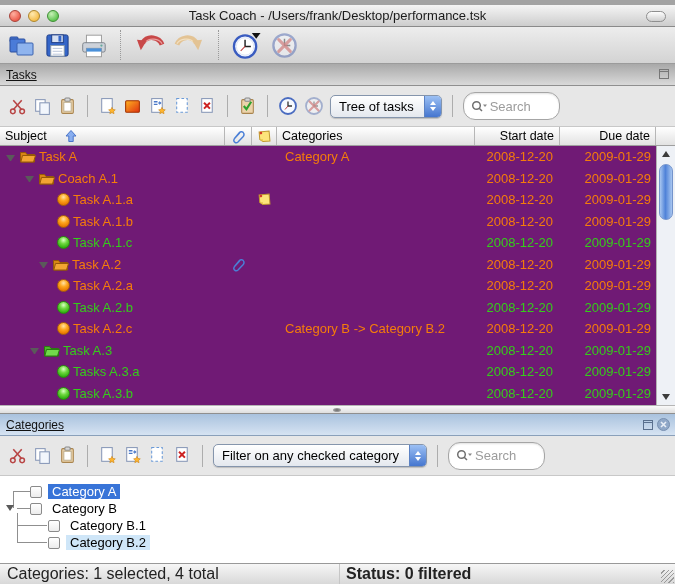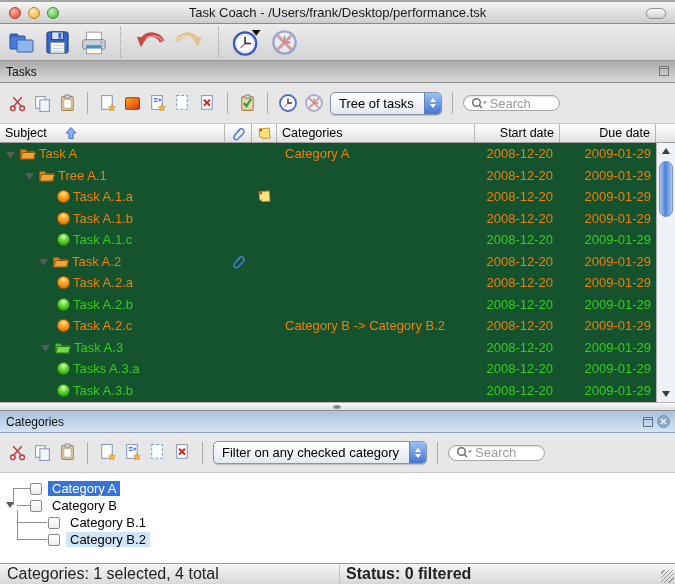--- a/index.html
+++ b/index.html
@@ -1,70 +1,70 @@
 <!DOCTYPE html>
 <html style="--orange: #f57d0a; --green: #35cd1a; --selblue: #3874d8; --hlblue: #cfe6f8;"><head>
 <meta charset="utf-8">
 <style>
   html,body{margin:0;padding:0;}
   body{width:675px;height:584px;overflow:hidden;font-family:"Liberation Sans",sans-serif;background:#e6e6e6;}
   *{box-sizing:border-box;}
-  .window{width:675px;height:584px;display:flex;flex-direction:column;border-top:2px solid #a3a3a3;}
+  .window{width:675px;height:584px;display:flex;flex-direction:column;border-top:5px solid #a3a3a3;}
 
   
   .titlebar{height:22px;flex:0 0 22px;background:linear-gradient(#f5f5f5,#cdcdcd);border-bottom:1px solid #8a8a8a;position:relative;display:flex;align-items:center;justify-content:center;}
   .tl{position:absolute;left:9px;top:5px;display:flex;gap:7px;}
   .tl span{width:12px;height:12px;border-radius:50%;display:inline-block;}
   .tl .r{background:radial-gradient(circle at 35% 30%,#ffb0a0,#ec5f50 70%);border:1px solid #a84138;}
   .tl .y{background:radial-gradient(circle at 35% 30%,#ffe9b0,#f5bf4f 70%);border:1px solid #ad862d;}
   .tl .g{background:radial-gradient(circle at 35% 30%,#c8f0b8,#62c654 70%);border:1px solid #3e8f34;}
   .title-text{font-size:13px;color:#1b1b1b;}
   .pill{position:absolute;right:9px;top:6px;width:20px;height:11px;border-radius:6px;border:1px solid#8f8f8f;background:linear-gradient(#fefefe,#cfcfcf);}
 
   
   .main-tb{height:37px;flex:0 0 37px;background:linear-gradient(#ededed,#d3d3d3);border-bottom:1px solid #9b9b9b;display:flex;align-items:center;padding-left:7px;gap:7px;}
   .dsep{width:0;height:30px;border-left:1px dotted #9a9a9a;margin:0 5px;}
   .tbtn{display:inline-flex;align-items:center;justify-content:center;cursor:default;}
   .tbtn.disabled{filter:grayscale(.2);}
   .icn{display:inline-flex;align-items:center;justify-content:center;}
 
   .p-head{height:22px;flex:0 0 22px;background:linear-gradient(#a9a9a9,#d9d9d9);border-bottom:1px solid #8f8f8f;display:flex;align-items:center;padding:0 6px;position:relative;}
   .p-head.blue{background:linear-gradient(#a9c2de,#d6e3f2);border-bottom:1px solid #8aa0ba;}
-  .p-title{font-size:12px;color:#111;}
+  .p-title{font-size:12px;color:#111;text-decoration:underline;}
   .p-head-btns{position:absolute;right:5px;top:4px;display:flex;gap:3px;align-items:center;}
 
   .p-tb{background:#e7e7e7;display:flex;align-items:center;padding-left:8px;gap:6px;border-bottom:1px solid #c8c8c8;}
   .p-tb.tasks{height:41px;flex:0 0 41px;}
   .p-tb.cats{height:40px;flex:0 0 40px;}
   .sep{width:1px;height:22px;background:#adadad;margin:0 4px;flex:0 0 1px;}
 
   .popup{display:inline-flex;align-items:center;height:23px;border:1px solid #8595ac;border-radius:5px;background:linear-gradient(#ffffff,#e4e8ee);box-shadow:0 1px 1px rgba(0,0,0,.18);overflow:hidden;}
   .popup .lbl{padding:0 10px 0 8px;font-size:13px;color:#000;white-space:nowrap;}
   .pop-cap{width:17px;align-self:stretch;background:linear-gradient(#9cc0f4,#4576cf);border-left:1px solid #5b82c4;display:flex;flex-direction:column;align-items:center;justify-content:center;gap:2px;}
   .pop-cap i{width:0;height:0;border-left:3.5px solid transparent;border-right:3.5px solid transparent;display:block;}
   .pop-cap .up{border-bottom:4px solid #fff;}
   .pop-cap .dn{border-top:4px solid #fff;}
 
-  .search{display:inline-flex;align-items:center;height:16px;border:1px solid #a5a5a5;border-radius:12px;background:#fff;padding:0 6px 0 7px;width:97px;flex:0 0 97px;box-shadow:inset 0 1px 2px rgba(0,0,0,.12);}
+  .search{display:inline-flex;align-items:center;height:28px;border:1px solid #a5a5a5;border-radius:12px;background:#fff;padding:0 6px 0 7px;width:97px;flex:0 0 97px;box-shadow:inset 0 1px 2px rgba(0,0,0,.12);}
   .search input{border:none;outline:none;width:62px;font-size:13px;background:transparent;color:#333;font-family:"Liberation Sans",sans-serif;}
   .search input::placeholder{color:#9c9c9c;}
 
   
   .colhead{height:19px;flex:0 0 19px;display:flex;background:linear-gradient(#ffffff,#e2e2e2);border-bottom:1px solid #9f9f9f;font-size:12.5px;color:#000;}
   .hc{border-right:1px solid #b6b6b6;display:flex;align-items:center;padding:0 5px;overflow:hidden;}
   .hc.sub{width:225px;flex:0 0 225px;gap:17px;}
   .hc.clip{width:27px;flex:0 0 27px;justify-content:center;padding:0;}
   .hc.note{width:25px;flex:0 0 25px;justify-content:center;padding:0;}
   .hc.cats{width:198px;flex:0 0 198px;}
   .hc.start{width:85px;flex:0 0 85px;justify-content:flex-end;}
   .hc.due{width:96px;flex:0 0 96px;justify-content:flex-end;}
   .hc.fill{flex:1;border-right:none;}
 
   
-  .tree{flex:0 0 259px;height:259px;background:#14532d;position:relative;overflow:hidden;}
+  .tree{flex:0 0 259px;height:259px;background:#701a75;position:relative;overflow:hidden;}
   .rows{width:656px;}
   .trow{display:flex;height:21.5px;align-items:center;font-size:13px;}
   .trow .c{display:flex;align-items:center;height:100%;overflow:hidden;}
   .c-sub{width:225px;flex:0 0 225px;}
   .c-clip{width:27px;flex:0 0 27px;justify-content:center;}
   .c-note{width:25px;flex:0 0 25px;justify-content:center;}
   .c-cats{width:198px;flex:0 0 198px;padding-left:8px;}
   .c-start{width:85px;flex:0 0 85px;justify-content:flex-end;padding-right:7px;}
   .c-due{width:96px;flex:0 0 96px;justify-content:flex-end;padding-right:5px;}
   .orange, .orange .c-cats, .orange .c-start, .orange .c-due{color:var(--orange);}
@@ -394,21 +394,21 @@
         </div>
         <div class="trow orange">
           <div class="c c-sub" style="padding-left:25px">
             <span class="tri"></span>
             <span class="icn">
               <svg width="17" height="15" viewBox="0 0 17 15">
                 <path d="M1.5 3.5 H6.5 L8 5.5 H15.5 V13 H1.5 Z" fill="#d88514" stroke="#965808"></path>
                 <path d="M3.5 6.5 H16.5 L14.5 13 H1.8 Z" fill="#f2a433" stroke="#965808"></path>
               </svg>
             </span>
-            <span class="tlabel">Tree A.1</span>
+            <span class="tlabel">Coach A.1</span>
           </div>
           <div class="c c-clip"></div>
           <div class="c c-note"></div>
           <div class="c c-cats"></div>
           <div class="c c-start">2008-12-20</div>
           <div class="c c-due">2009-01-29</div>
         </div>
         <div class="trow orange">
           <div class="c c-sub" style="padding-left:44px">
             <span class="trisp"></span>
@@ -508,21 +508,21 @@
             <span class="ball ball-o icn"></span>
             <span class="tlabel">Task A.2.c</span>
           </div>
           <div class="c c-clip"></div>
           <div class="c c-note"></div>
           <div class="c c-cats">Category B -&gt; Category B.2</div>
           <div class="c c-start">2008-12-20</div>
           <div class="c c-due">2009-01-29</div>
         </div>
         <div class="trow green">
-          <div class="c c-sub" style="padding-left:41px">
+          <div class="c c-sub" style="padding-left:30px">
             <span class="tri"></span>
             <span class="icn">
               <svg width="17" height="15" viewBox="0 0 17 15">
                 <path d="M1.5 3.5 H6.5 L8 5.5 H15.5 V13 H1.5 Z" fill="#4db82a" stroke="#2a7a10"></path>
                 <path d="M3.5 6.5 H16.5 L14.5 13 H1.8 Z" fill="#72d94b" stroke="#2a7a10"></path>
               </svg>
             </span>
             <span class="tlabel">Task A.3</span>
           </div>
           <div class="c c-clip"></div>

